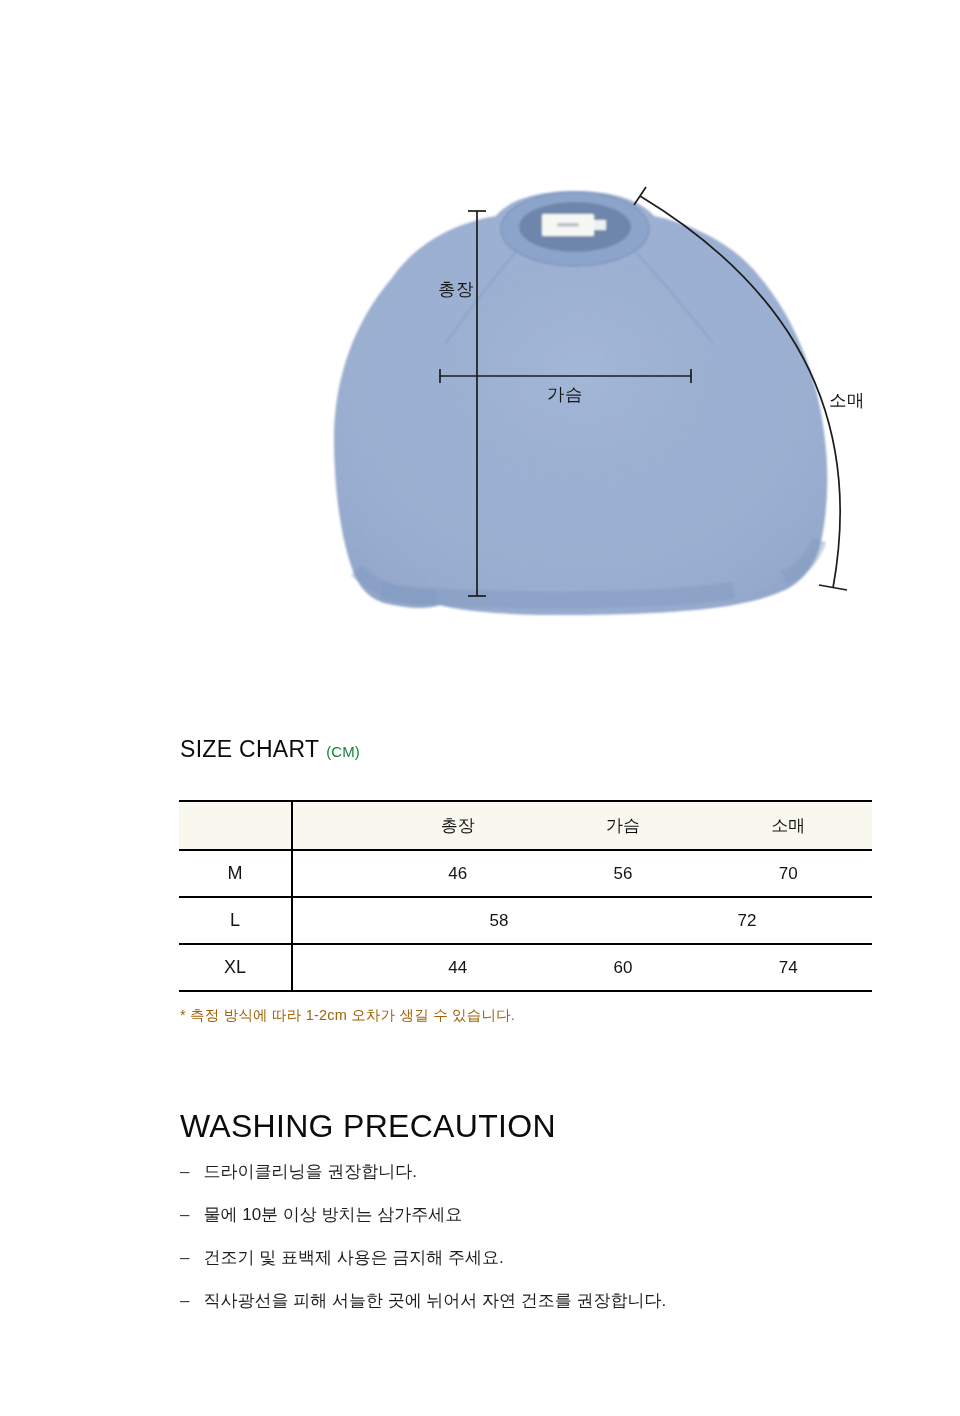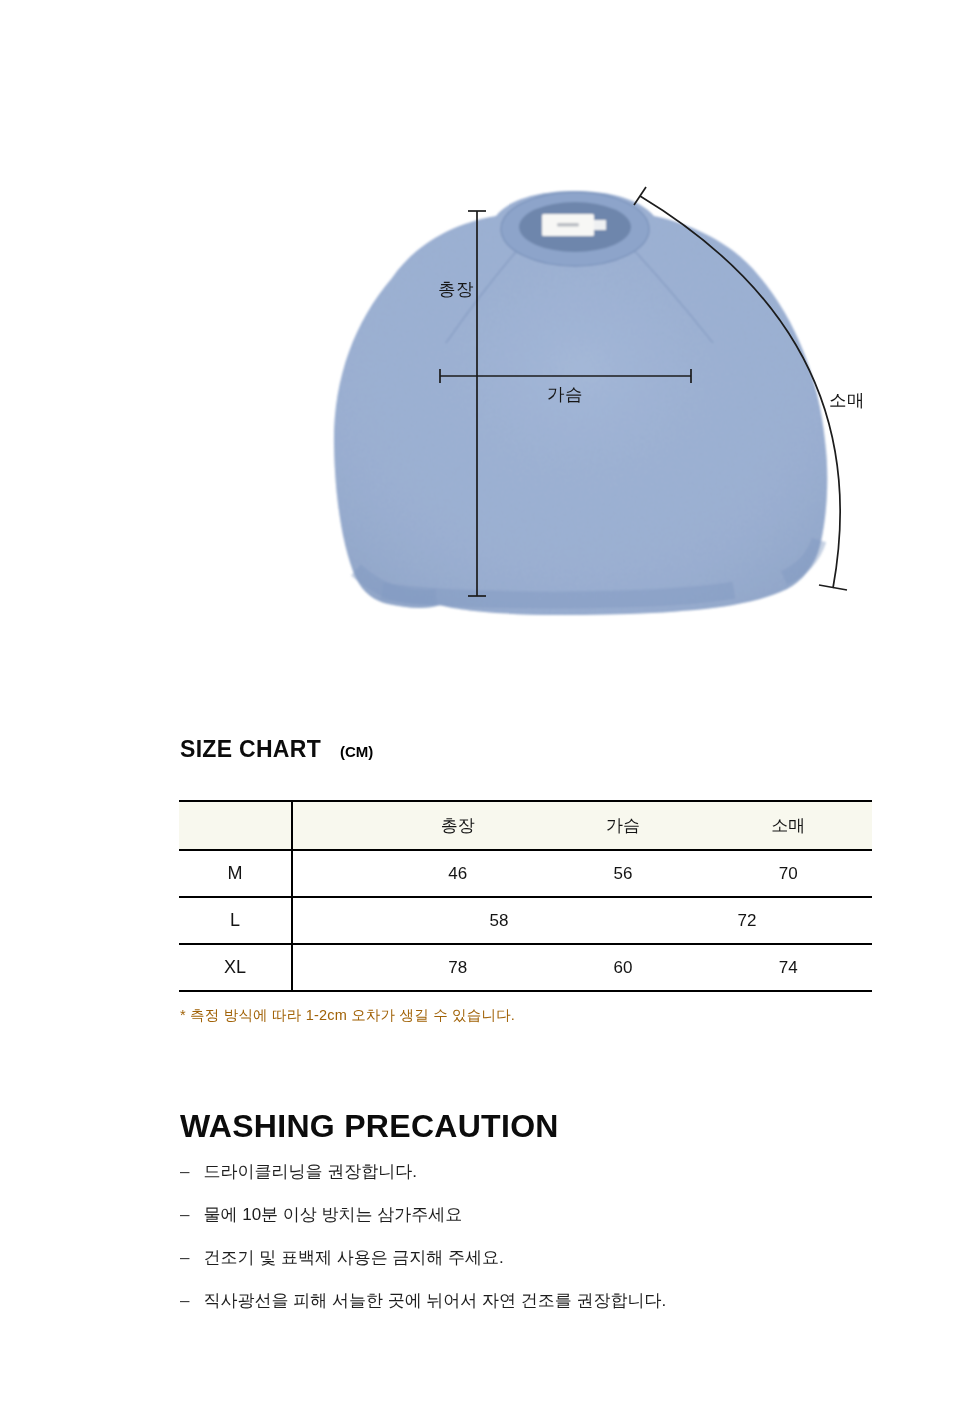--- a/index.html
+++ b/index.html
@@ -16,23 +16,23 @@
     position:absolute; font-size:17.5px; color:#161616; letter-spacing:0.5px;
     font-family:"Liberation Sans","DejaVu Sans",sans-serif;
   }
   .measure-label.length { left:350px; top:277px; }
   .measure-label.chest  { left:447px; top:382px; width:60px; text-align:center; }
   .measure-label.sleeve { left:741px; top:388px; }
 
   
   .section-title {
     position:absolute; display:flex; align-items:baseline; gap:7px;
-    font-size:23px; color:#0c0c0c; letter-spacing:0.3px;font-weight:bold;
-  }
-  .section-title .unit { font-size:15px; color:#000000; letter-spacing:0;margin-left:12px; }
+    font-size:23px; color:#0c0c0c; letter-spacing:0.3px;
+  }
+  .section-title .unit { font-size:15px; color:#15803d; letter-spacing:0; }
   .title-sizechart { left:92px; top:736px; }
   .title-washing   { left:92px; top:1108px; font-size:32px; }
 
   .size-table {
     position:absolute; left:91px; top:800px; width:774px;
     border-top:2px solid #000;
   }
   .t-row { display:flex; height:47px; border-bottom:2px solid #000; align-items:stretch; }
   .t-row.t-header { height:49px; background:#f8f8ee; }
   .t-size-cell {
@@ -191,21 +191,21 @@
       <div class="t-size-cell">L</div>
       <div class="t-data">
         <div class="t-cell">58</div>
         <div class="t-cell">72</div>
       </div>
     </div>
 
     <div class="t-row">
       <div class="t-size-cell">XL</div>
       <div class="t-data">
-        <div class="t-cell">78</div>
+        <div class="t-cell">44</div>
         <div class="t-cell">60</div>
         <div class="t-cell">74</div>
       </div>
     </div>
   </div>
 
   <div class="size-note">* 측정 방식에 따라 1-2cm 오차가 생길 수 있습니다.</div>
 
   <div class="section-title title-washing">WASHING PRECAUTION</div>
 

